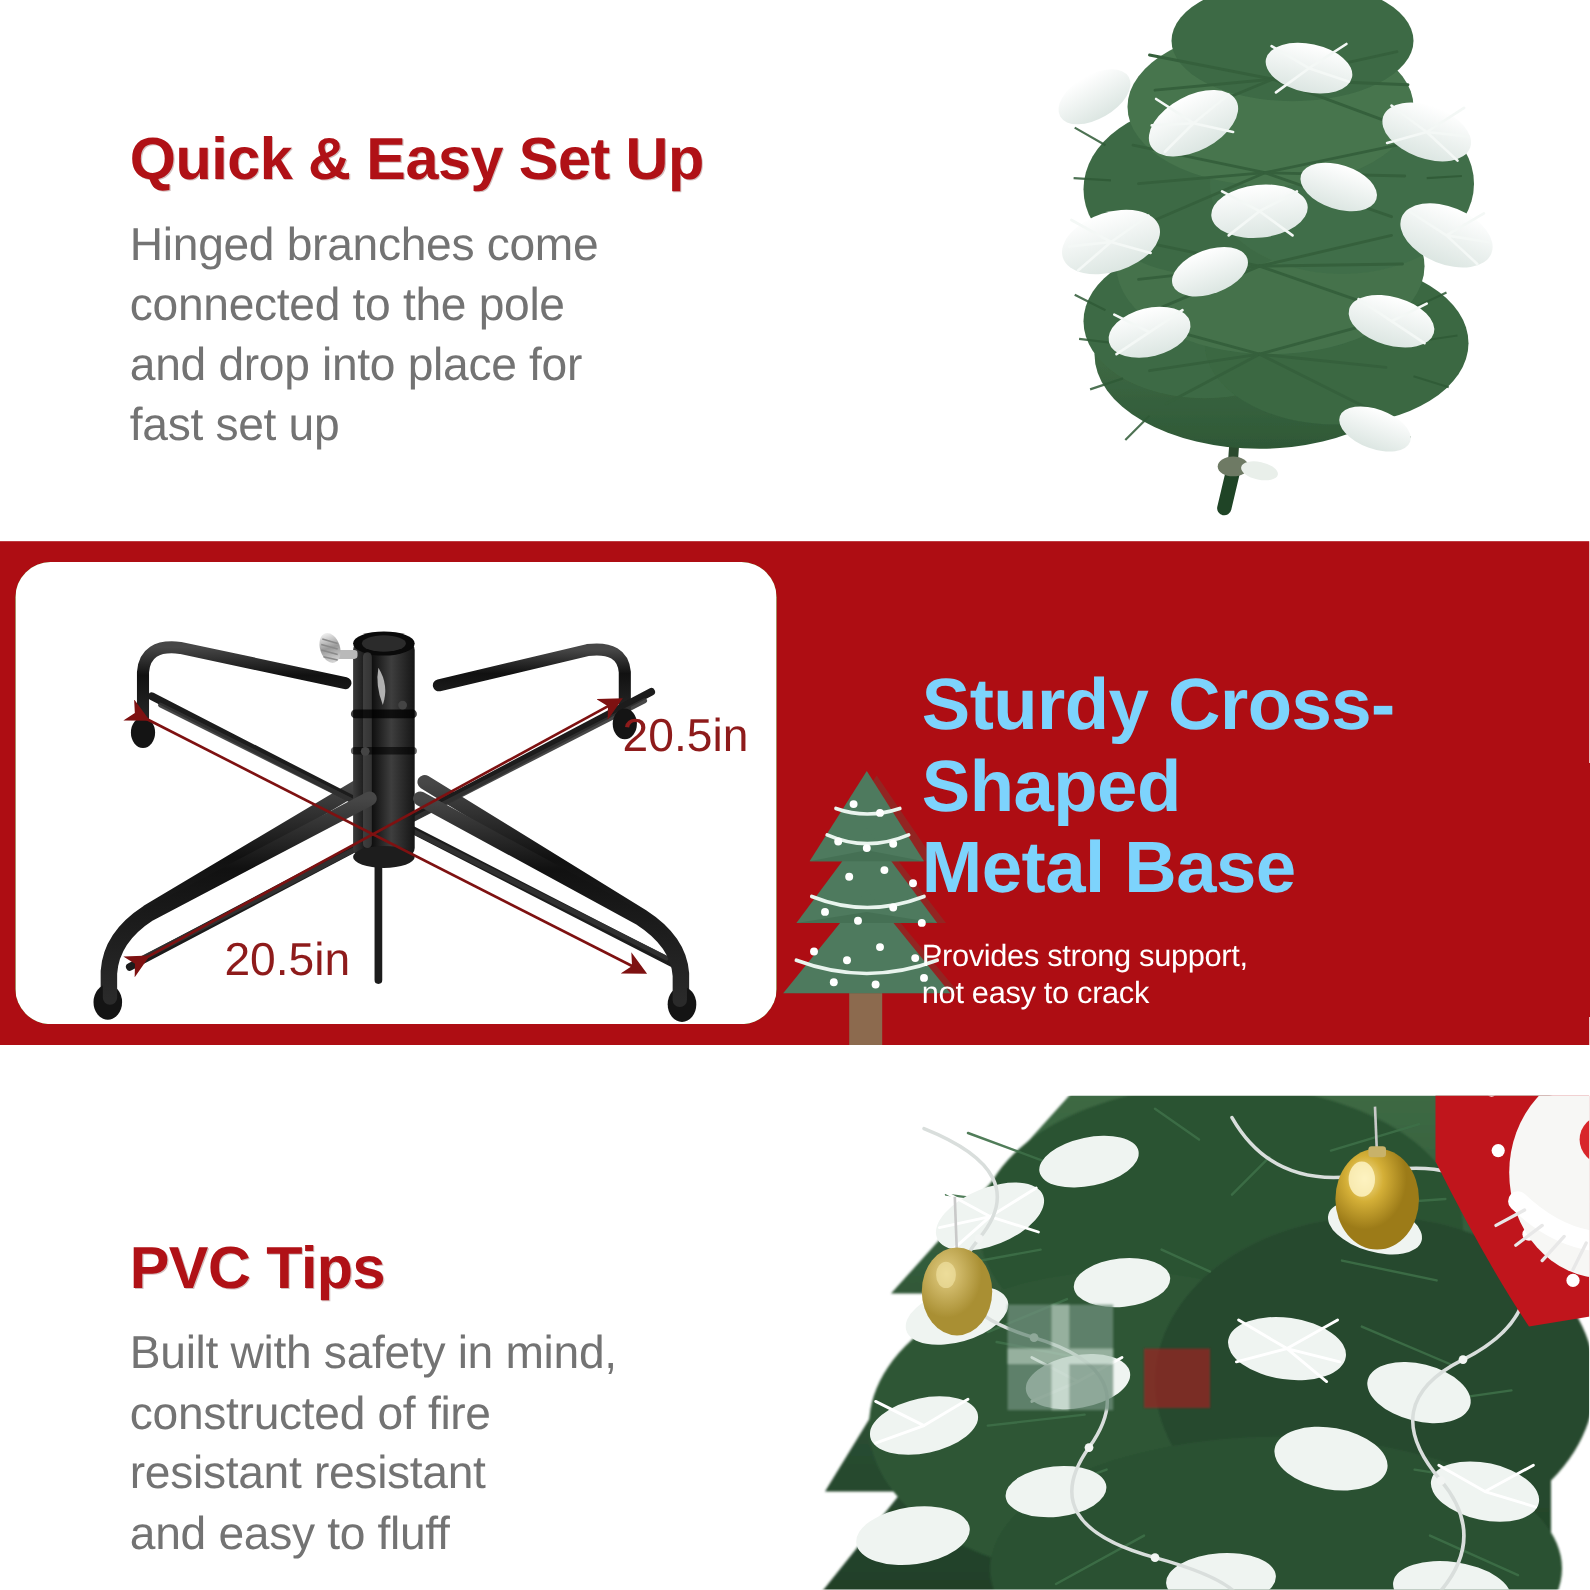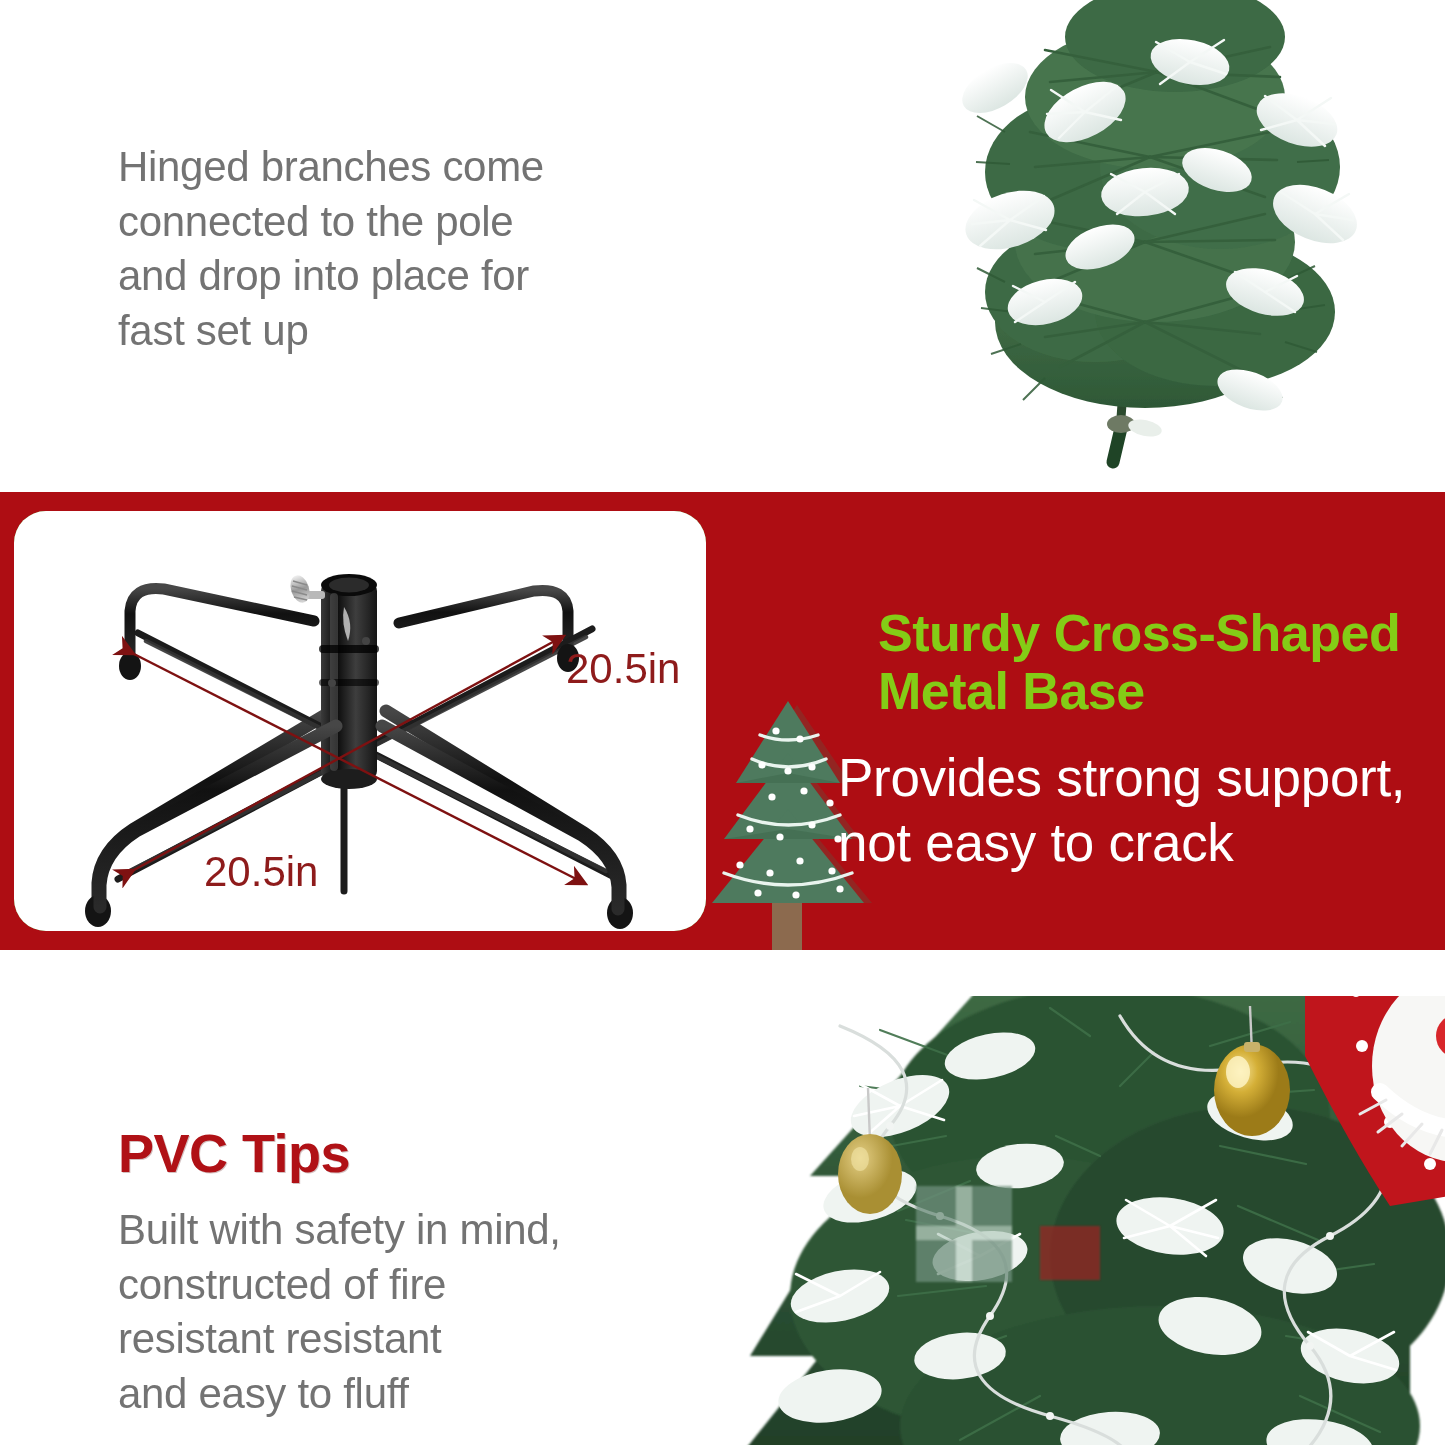--- a/index.html
+++ b/index.html
@@ -51,31 +51,30 @@
     position:absolute; left:14px; top:19px; width:692px; height:420px;
     background:#4d7c0f;
     border-radius:32px;
   }
   #base-diagram { position:absolute; left:0; top:0; width:692px; height:420px; }
 
   #red-text-block {
     position:absolute; left:838px; top:112px; width:590px;
   }
   .heading-white {
-    color:#84cc16;
+    color:#7dd3fc;
     font-weight:bold;
-    font-size:52px;
+    font-size:66px;
     line-height:1.12;
     letter-spacing:-0.5px;
     white-space:pre-line;
-    margin-left:40px;
   }
   .body-white {
     color:#ffffff;
-    font-size:53px;
+    font-size:28px;
     line-height:1.22;
     margin-top:26px;
     letter-spacing:-0.3px;
     white-space:pre-line;
   }
 
   
   #flat-tree {
     position:absolute; left:700px; top:195px; width:180px; height:263px;
   }
@@ -93,20 +92,21 @@
     position:absolute; left:690px; top:10px; width:755px; height:485px;
     overflow:hidden;
   }
 </style>
 </head>
 <body>
 
 <div id="section-top">
 
   <div id="top-text-block">
+    <div class="heading-red">Quick &amp; Easy Set Up</div>
     <div class="body-dark">Hinged branches come
 connected to the pole
 and drop into place for
 fast set up</div>
   </div>
 
   <div id="branch-photo">
     <svg viewBox="0 0 600 500" width="600" height="500">
       <defs>
         <linearGradient id="needleG" x1="0" y1="0" x2="0" y2="1">

